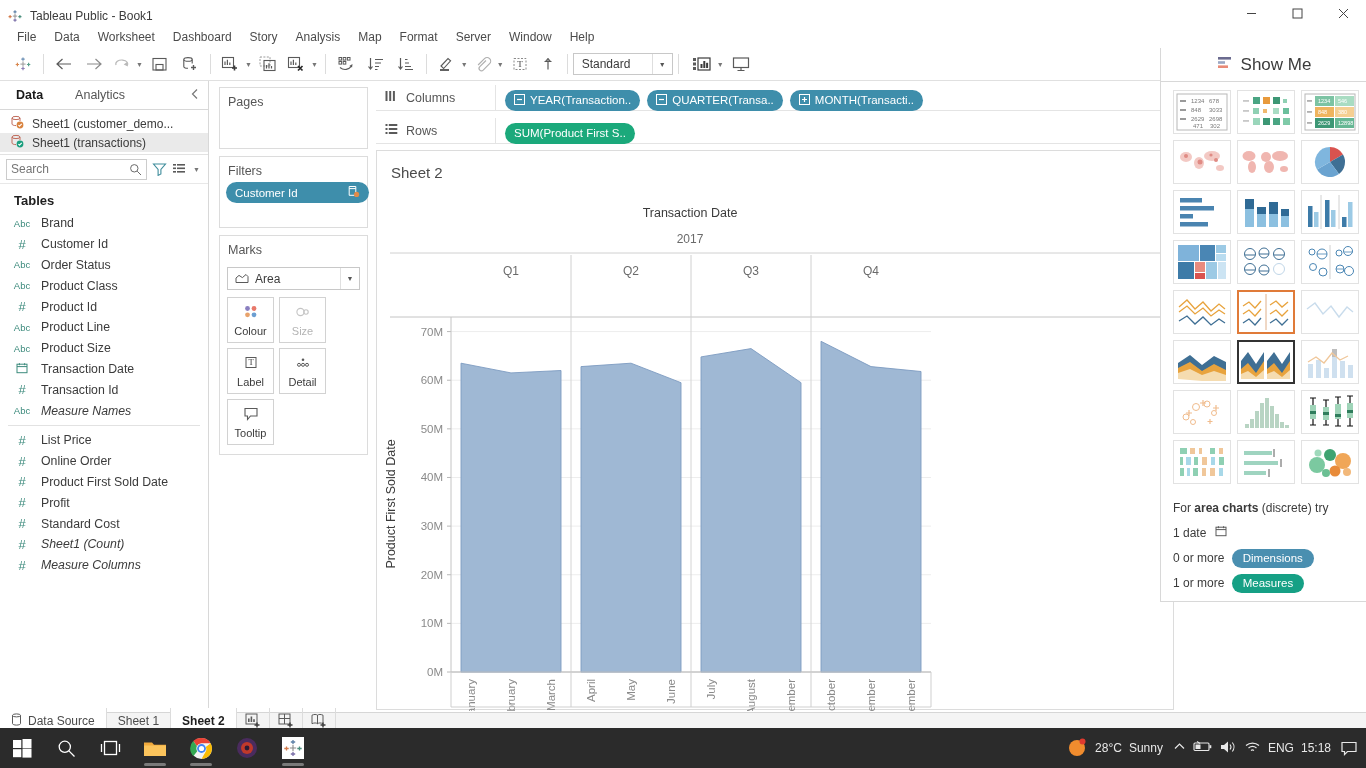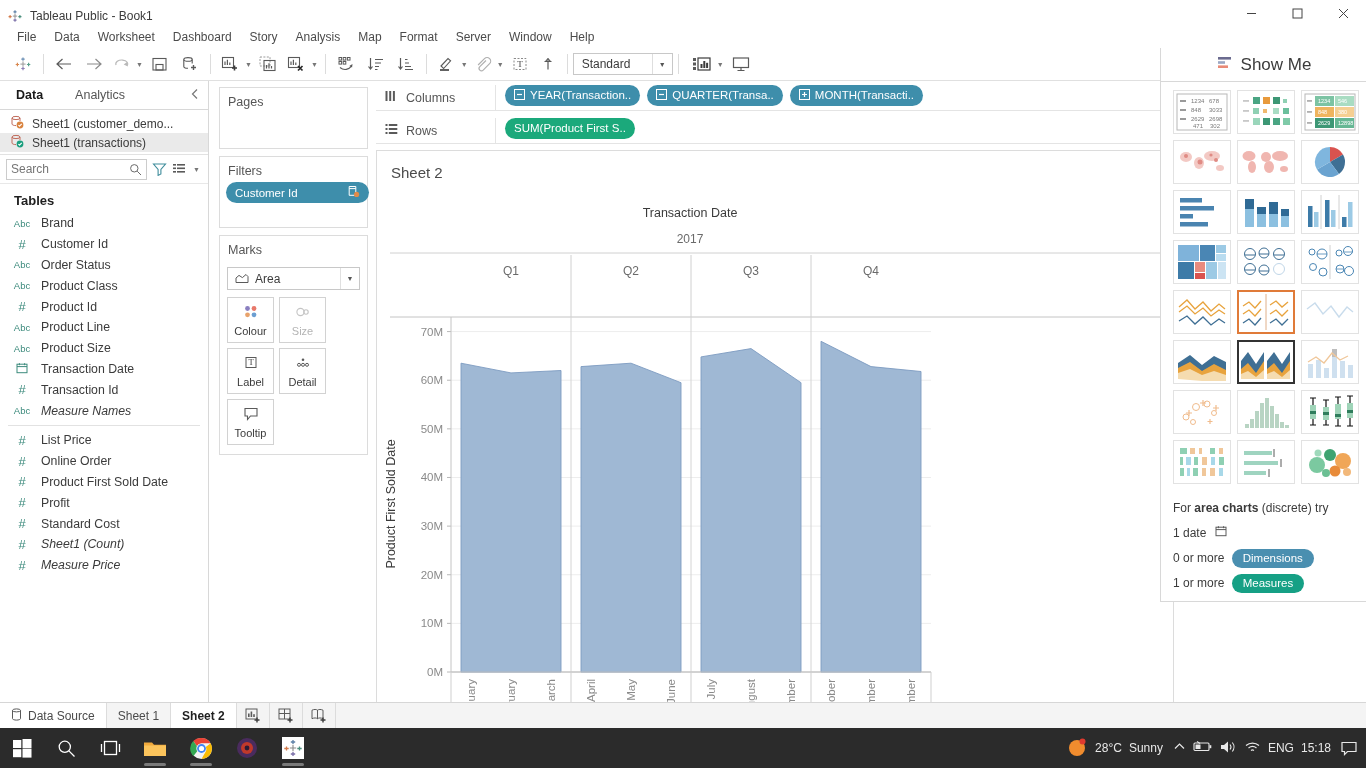--- a/index.html
+++ b/index.html
@@ -118,34 +118,34 @@
   .card .cl { font-size: 11px; color: #3b3b3b; }
   .card.dim .cl { color: #b4b4b4; }
 
   
   .shelfrow { position: absolute; left: 376px; height: 26px; background: #ffffff;
               display: flex; align-items: center; border-bottom: 1px solid #e4e4e4; }
   #columns-shelf { top: 85px; width: 990px; }
   #rows-shelf { top: 118px; width: 990px; }
   .shelf-label { width: 120px; display: flex; align-items: center; gap: 8px; padding-left: 9px;
                  font-size: 12.5px; color: #565656; border-right: 1px solid #e4e4e4; height: 26px; }
-  .shelf-drop { flex: 1; display: flex; align-items: flex-start; gap: 7px; padding-left: 9px; height: 26px; }
+  .shelf-drop { flex: 1; display: flex; align-items: flex-end; gap: 7px; padding-left: 9px; height: 26px; }
 
   
   .viz {
     position: absolute; top: 150px; left: 376px; width: 798px; height: 560px;
     background: #ffffff; border: 1px solid #dcdcdc;
   }
   .viz-title { font-size: 15px; color: #4b4b4b; padding: 13px 0 0 14px; }
 
   .chart-wrap { position: absolute; top: 48px; left: 0; width: 798px; height: 512px; }
   svg.chart { display: block; }
 
   
-  .sheettabs { position: absolute; bottom: 40px; left: 0; width: 1366px; height: 26px;
+  .sheettabs { position: absolute; bottom: 40px; left: 0; width: 1366px; height: 16px;
                background: #f4f4f4; border-top: 1px solid #d6d6d6; display: flex; align-items: center; }
   .stab { height: 26px; display: flex; align-items: center; padding: 0 11px; font-size: 12px;
           color: #4b4b4b; gap: 6px; border-right: 1px solid #dcdcdc; }
   .stab.active { background: #ffffff; font-weight: bold; color: #1f1f1f; }
   .stab.ds { background: #ffffff; border-right: 1px solid #dcdcdc; }
   .stab.iconly { padding: 0 8px; }
 
   
   .taskbar { position: absolute; bottom: 0; left: 0; width: 1366px; height: 40px;
              background: #2b2b2b; display: flex; align-items: center; }
@@ -548,21 +548,21 @@
       <div class="field">
         <span class="ftype hash">#</span>
         <span class="flabel">Standard Cost</span>
       </div>
       <div class="field">
         <span class="ftype hash">#</span>
         <span class="flabel ital">Sheet1 (Count)</span>
       </div>
       <div class="field">
         <span class="ftype hash">#</span>
-        <span class="flabel ital">Measure Price</span>
+        <span class="flabel ital">Measure Columns</span>
       </div>
     </div>
   </div>
 
   <div class="shelfcol">
     <div class="shelfbox" style="height:62px">
       <div class="shelf-title">Pages</div>
       <div class="shelf-body"></div>
     </div>
 

